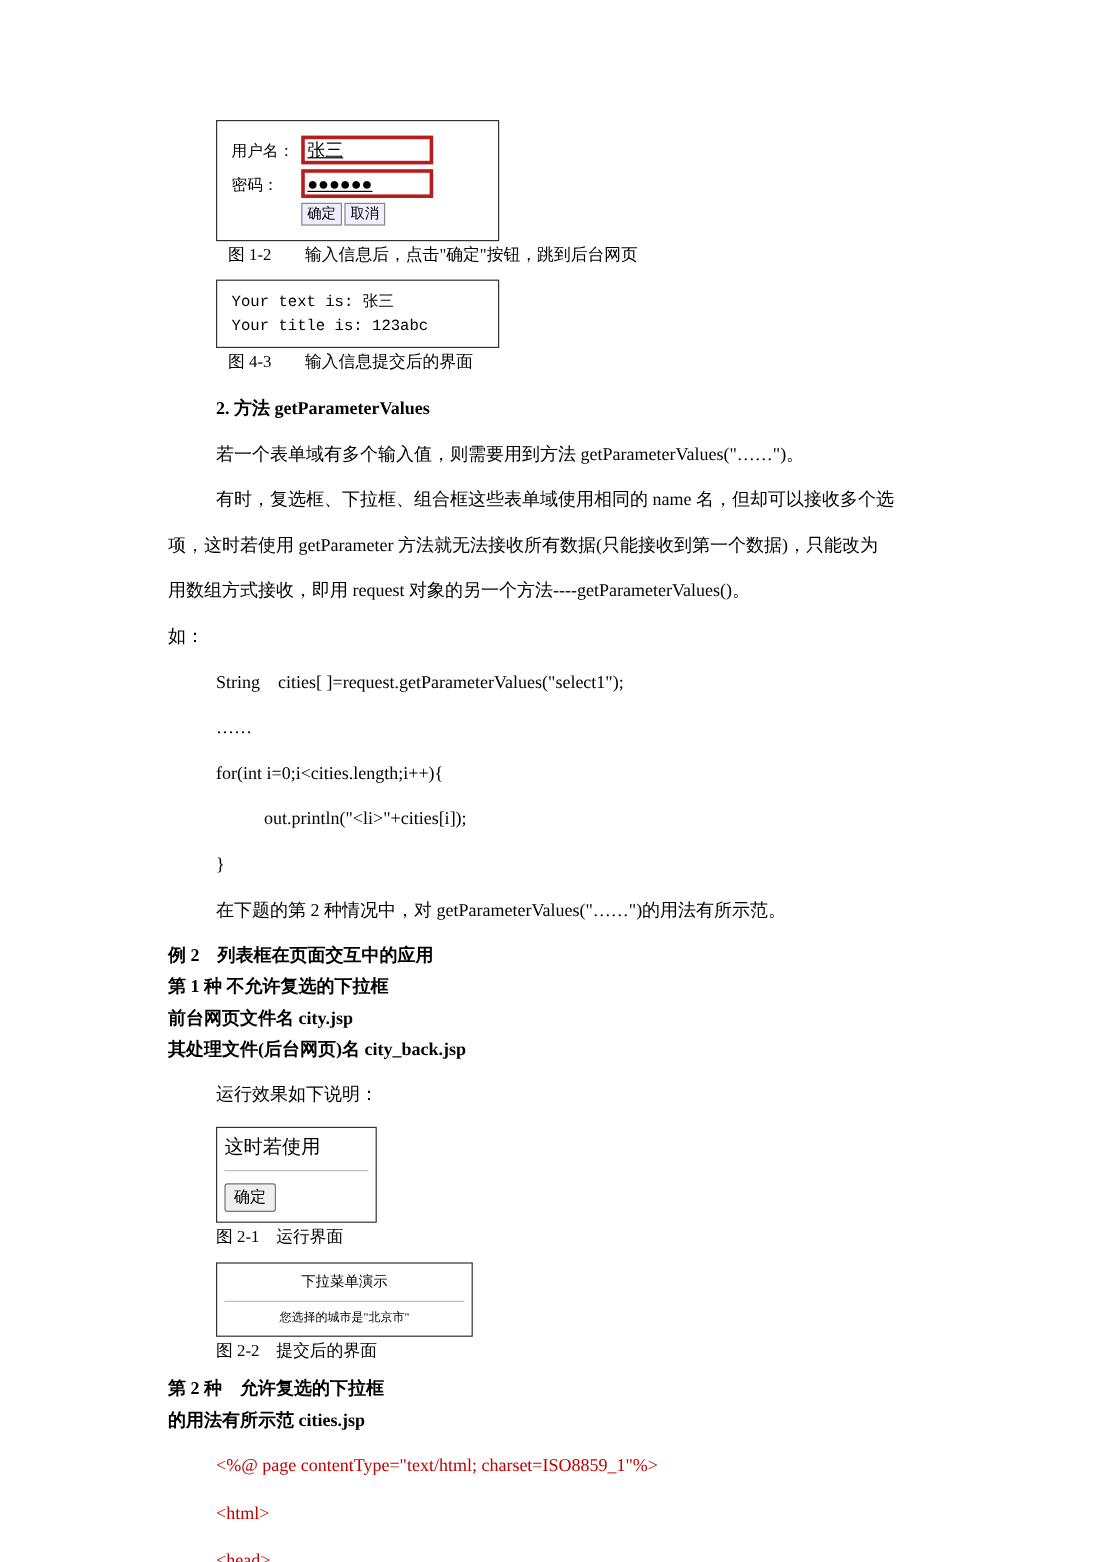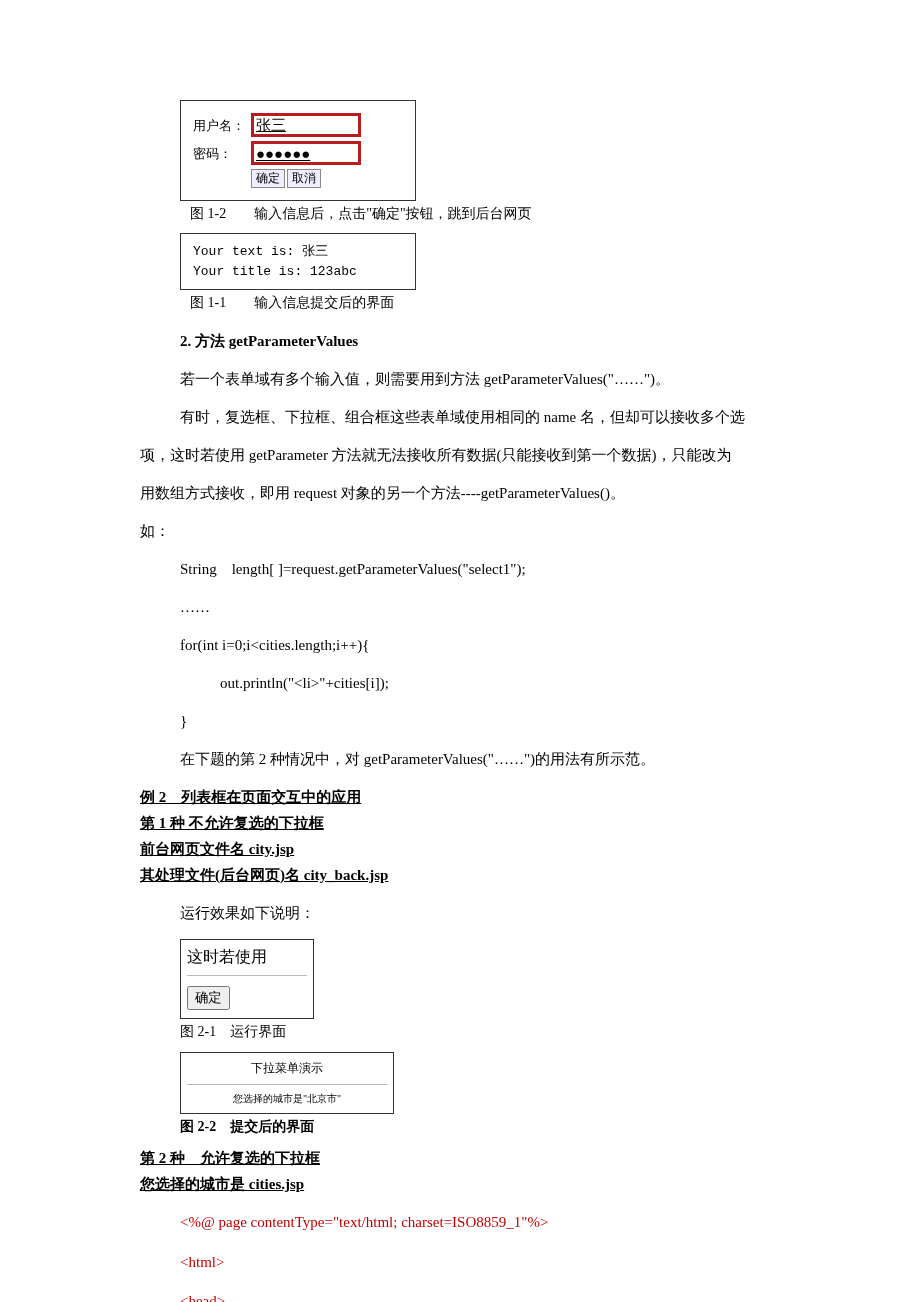--- a/index.html
+++ b/index.html
@@ -30,21 +30,21 @@
     margin-left: 40px;
     padding: 8px 12px;
     width: 210px;
     font-family: "Courier New", monospace;
     font-size: 13px;
     line-height: 1.5;
   }
   .indent1 { margin-left: 40px; }
   .indent2 { margin-left: 80px; }
   .bold { font-weight: bold; }
-  .sec-h { font-weight: bold; margin: 2px 0; text-decoration: underline; }
+  .sec-h { font-weight: bold; margin: 2px 0; }
   .dropdown-fig {
     border: 1px solid #333;
     margin-left: 40px;
     width: 120px;
     padding: 4px 6px 8px 6px;
     font-size: 13px;
   }
   .dropdown-fig .title { font-size: 16px; margin-bottom: 6px; }
   .dropdown-fig hr { border: none; border-top: 1px solid #bbb; margin: 2px 0 6px 0; }
   .dropdown-fig .listbox {
@@ -85,29 +85,29 @@
     <button class="btn">确定</button>
     <button class="btn">取消</button>
   </div>
 </div>
 <p class="caption">图 1-2　　输入信息后，点击"确定"按钮，跳到后台网页</p>
 
 <div class="out-box">
   <div>Your text is: 张三</div>
   <div>Your title is: 123abc</div>
 </div>
-<p class="caption">图 1-1　　输入信息提交后的界面</p>
+<p class="caption">图 4-3　　输入信息提交后的界面</p>
 
 <p class="indent1 bold">2. 方法 getParameterValues</p>
 <p class="indent1">若一个表单域有多个输入值，则需要用到方法 getParameterValues("……")。</p>
 <p class="indent1">有时，复选框、下拉框、组合框这些表单域使用相同的 name 名，但却可以接收多个选</p>
 <p>项，这时若使用 getParameter 方法就无法接收所有数据(只能接收到第一个数据)，只能改为</p>
 <p>用数组方式接收，即用 request 对象的另一个方法----getParameterValues()。</p>
 <p>如：</p>
-<p class="indent1">String　length[ ]=request.getParameterValues("select1");</p>
+<p class="indent1">String　cities[ ]=request.getParameterValues("select1");</p>
 <p class="indent1">……</p>
 <p class="indent1">for(int i=0;i&lt;cities.length;i++){</p>
 <p class="indent2">out.println("&lt;li&gt;"+cities[i]);</p>
 <p class="indent1">}</p>
 <p class="indent1">在下题的第 2 种情况中，对 getParameterValues("……")的用法有所示范。</p>
 
 <p class="sec-h">例 2　列表框在页面交互中的应用</p>
 <p class="sec-h">第 1 种 不允许复选的下拉框</p>
 <p class="sec-h">前台网页文件名 city.jsp</p>
 <p class="sec-h">其处理文件(后台网页)名 city_back.jsp</p>
@@ -120,23 +120,23 @@
     <button class="btn">确定</button>
   </div>
 </div>
 <p class="caption" style="margin-left:40px;">图 2-1　运行界面</p>
 
 <div class="result-fig">
   <div>下拉菜单演示</div>
   <hr>
   <div style="font-size:10px;">您选择的城市是"北京市"</div>
 </div>
-<p class="caption" style="margin-left:40px;font-weight:bold;">图 2-2　提交后的界面</p>
+<p class="caption" style="margin-left:40px;">图 2-2　提交后的界面</p>
 
 <p class="sec-h">第 2 种　允许复选的下拉框</p>
-<p class="sec-h">您选择的城市是 cities.jsp</p>
+<p class="sec-h">的用法有所示范 cities.jsp</p>
 
 <p class="code-red">&lt;%@ page contentType="text/html; charset=ISO8859_1"%&gt;</p>
 <p class="code-red">&lt;html&gt;</p>
 <p class="code-red">&lt;head&gt;</p>
 <p class="code-red">&lt;title&gt;允许复选的下拉框&lt;/title&gt;</p>
 
 <div class="page-num">3</div>
 
 </body></html>

